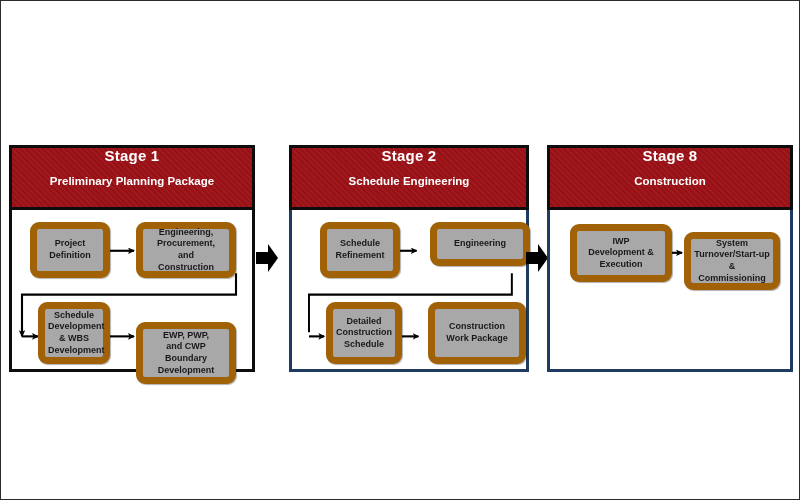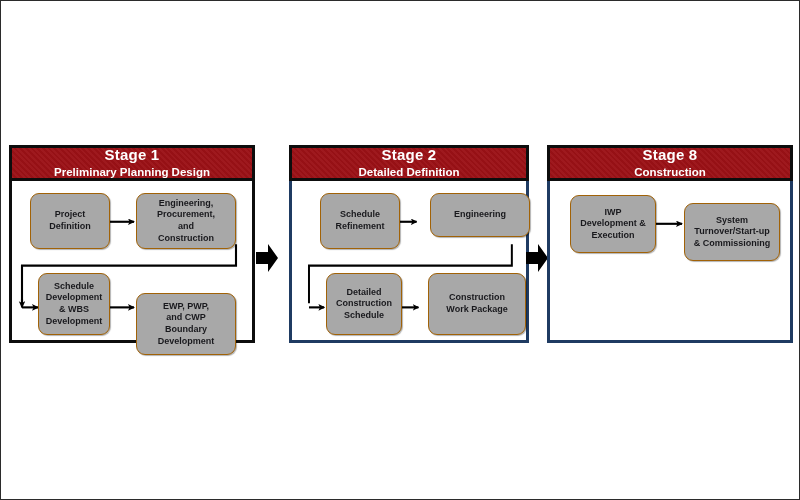--- a/index.html
+++ b/index.html
@@ -22,32 +22,32 @@
   }
 
   
   .stage {
     position: absolute;
     top: 144px;
     box-sizing: border-box;
   }
   .stage-header {
     box-sizing: border-box;
-    height: 36px;
+    height: 65px;
     background: #9b1116;
     background-image:
        repeating-linear-gradient(45deg, rgba(255,255,255,0.035) 0 2px, rgba(0,0,0,0.035) 2px 4px);
     border: 3px solid #0d0d0d;
     color: #ffffff;
     display: flex;
     flex-direction: column;
     align-items: center;
-    justify-content: center;
     text-align: center;
     line-height: 1.1;
+    gap: 8px;
   }
   .stage-header .st-title {
     font-size: 15px;
     font-weight: bold;
     letter-spacing: 0.2px;
     margin-bottom: 2px;
   }
   .stage-header .st-sub {
     font-size: 11.5px;
     font-weight: bold;
@@ -59,21 +59,21 @@
     height: 162px;
   }
   .body-black { border: 3px solid #0d0d0d; border-top: none; }
   .body-navy  { border: 3px solid #1f3b62; border-top: none; }
 
   
   .node {
     position: absolute;
     box-sizing: border-box;
     background: #a8a8a8;
-    border: 1px solid #a16207;
+    border: 7px solid #a16207;
     border-radius: 9px;
     color: #19191d;
     font-size: 9px;
     font-weight: bold;
     line-height: 1.28;
     display: flex;
     align-items: center;
     justify-content: center;
     text-align: center;
     padding: 2px 3px;
@@ -96,21 +96,21 @@
   }
 </style>
 </head>
 <body>
 
 <div id="canvas">
 
   <div class="stage" style="left:8px; width:246px;">
     <div class="stage-header">
       <div class="st-title">Stage 1</div>
-      <div class="st-sub">Preliminary Planning Design</div>
+      <div class="st-sub">Preliminary Planning Package</div>
     </div>
     <div class="stage-body body-black">
 
       <svg class="wires" viewBox="0 0 240 156" preserveAspectRatio="none">
         <defs>
           <marker id="ah1" markerWidth="7" markerHeight="7" refX="6" refY="3.2" orient="auto" markerUnits="userSpaceOnUse">
             <path d="M0,0 L7,3.2 L0,6.4 L1.6,3.2 z" fill="#000"></path>
           </marker>
         </defs>
 
@@ -138,21 +138,21 @@
     </div>
   </div>
 
   <svg class="big-arrow" style="left:254px; top:240px;" viewBox="0 0 24 34">
     <path d="M1,11 L13,11 L13,3 L23,17 L13,31 L13,23 L1,23 z" fill="#000000"></path>
   </svg>
 
   <div class="stage" style="left:274px; width:254px;padding-left:14px;">
     <div class="stage-header">
       <div class="st-title">Stage 2</div>
-      <div class="st-sub">Detailed Definition</div>
+      <div class="st-sub">Schedule Engineering</div>
     </div>
     <div class="stage-body body-navy">
 
       <svg class="wires" viewBox="0 0 248 156" preserveAspectRatio="none">
         <defs>
           <marker id="ah2" markerWidth="7" markerHeight="7" refX="6" refY="3.2" orient="auto" markerUnits="userSpaceOnUse">
             <path d="M0,0 L7,3.2 L0,6.4 L1.6,3.2 z" fill="#000"></path>
           </marker>
         </defs>
         <line x1="108" y1="40" x2="132" y2="40" stroke="#000" stroke-width="2.1" marker-end="url(#ah2)"></line>
@@ -189,21 +189,21 @@
 
       <svg class="wires" viewBox="0 0 240 156" preserveAspectRatio="none">
         <defs>
           <marker id="ah3" markerWidth="7" markerHeight="7" refX="6" refY="3.2" orient="auto" markerUnits="userSpaceOnUse">
             <path d="M0,0 L7,3.2 L0,6.4 L1.6,3.2 z" fill="#000"></path>
           </marker>
         </defs>
         <line x1="106" y1="42" x2="132" y2="42" stroke="#000" stroke-width="2.1" marker-end="url(#ah3)"></line>
       </svg>
 
-      <div class="node" style="left:20px; top:14px; width:86px; height:58px;">
+      <div class="node" style="left:20px; top:14px; width:102px; height:58px;">
         <span>IWP<br>Development &amp;<br>Execution</span>
       </div>
       <div class="node" style="left:134px; top:22px; width:96px; height:58px;">
         <span>System<br>Turnover/Start-up<br>&amp; Commissioning</span>
       </div>
     </div>
   </div>
 
 </div>
 

